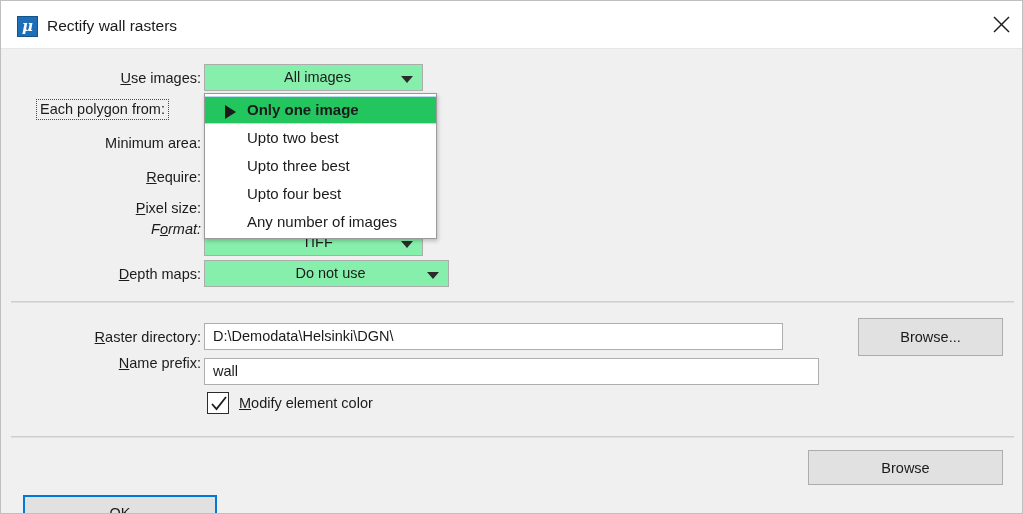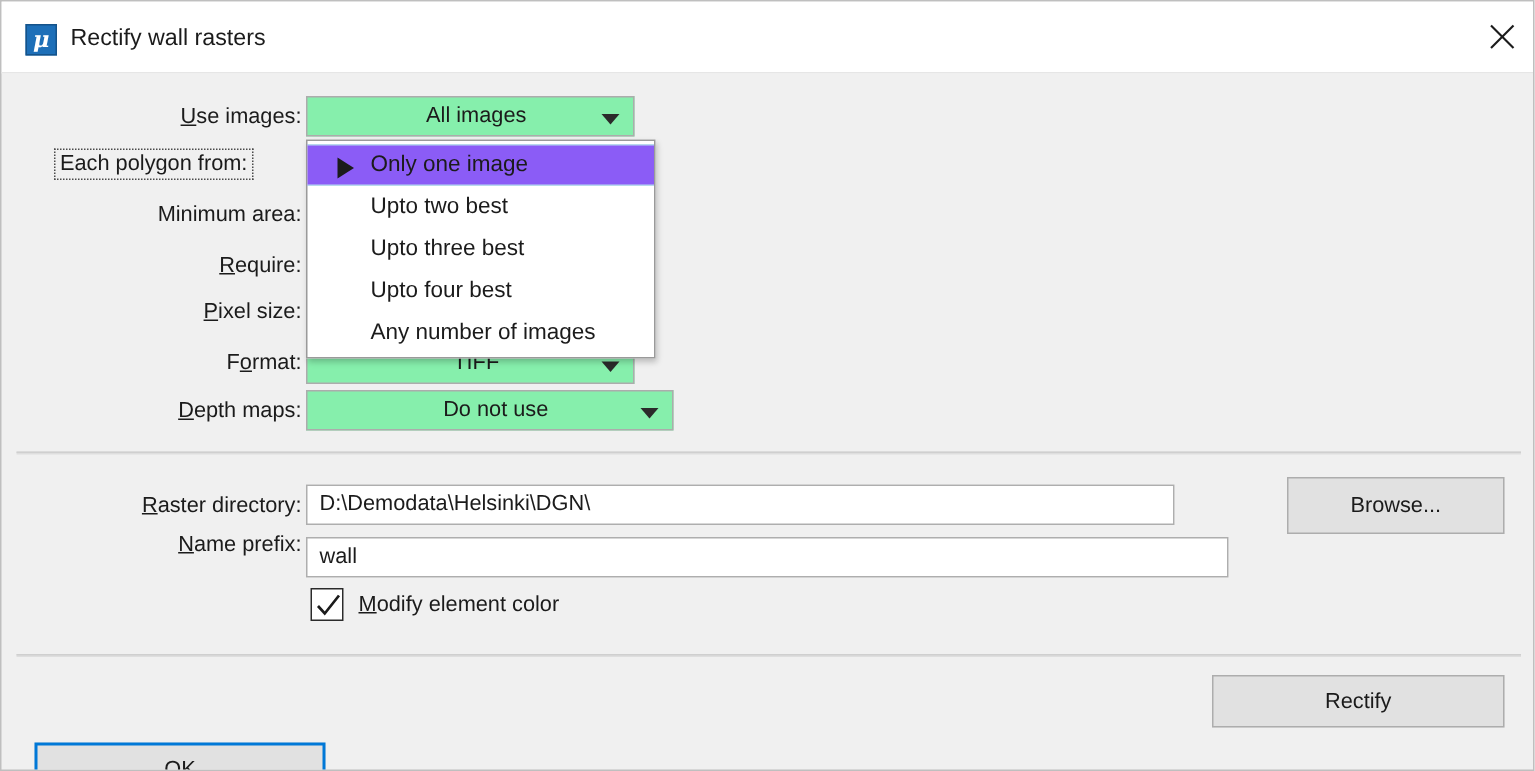--- a/index.html
+++ b/index.html
@@ -193,24 +193,25 @@
     position: relative;
     height: 28px;
     line-height: 28px;
     font-size: 15px;
     color: #1b1b1b;
     padding-left: 42px;
     white-space: nowrap;
     box-sizing: border-box;
   }
   .popup-item.selected {
-    background: #8b5cf6;
+    background: #22c55e;
     border-top: 1px solid #b7d9ee;
     border-bottom: 1px solid #b7d9ee;
     line-height: 26px;
+    font-weight: bold;
   }
   .popup-item .marker {
     position: absolute;
     left: 20px;
     top: 8px;
     width: 0; height: 0;
     border-top: 7px solid transparent;
     border-bottom: 7px solid transparent;
     border-left: 11px solid #1b1b1b;
   }
@@ -248,21 +249,21 @@
   <div class="textinput" style="left:203px; top:130px; width:219px;"></div>
 
   <div class="label" style="left:40px; top:168px; width:160px;"><u>R</u><span>equire:</span></div>
   <div class="combo" style="left:203px; top:163px; width:219px;">
     <span class="caret"></span>
   </div>
 
   <div class="label" style="left:40px; top:199px; width:160px;"><u>P</u><span>ixel size:</span></div>
   <div class="textinput" style="left:203px; top:195px; width:219px;"></div>
 
-  <div class="label" style="left:40px; top:233px; width:160px;"><span>F</span><u>o</u><span>rmat:</span></div>
+  <div class="label" style="left:40px; top:220px; width:160px;font-style:italic;"><span>F</span><u>o</u><span>rmat:</span></div>
   <div class="combo" style="left:203px; top:228px; width:219px;">
     <span>TIFF</span>
     <span class="caret"></span>
   </div>
 
   <div class="label" style="left:40px; top:265px; width:160px;"><u>D</u><span>epth maps:</span></div>
   <div class="combo" style="left:203px; top:259px; width:245px;">
     <span>Do not use</span>
     <span class="caret"></span>
   </div>
@@ -302,15 +303,15 @@
       </svg>
     </span>
     <span class="checkbox-label"><u>M</u><span>odify element color</span></span>
   </div>
 
   <div class="separator" style="left:10px; top:435px; width:1003px;"></div>
 
   <div class="btn default" style="left:22px; top:449px; width:194px; height:35px;">
     <span><u>O</u><span>K</span></span>
   </div>
-  <div class="btn" style="left:807px; top:449px; width:195px; height:35px;">Rectify</div>
+  <div class="btn" style="left:807px; top:449px; width:195px; height:35px;">Browse</div>
 
 </div>
 
 </body></html>

